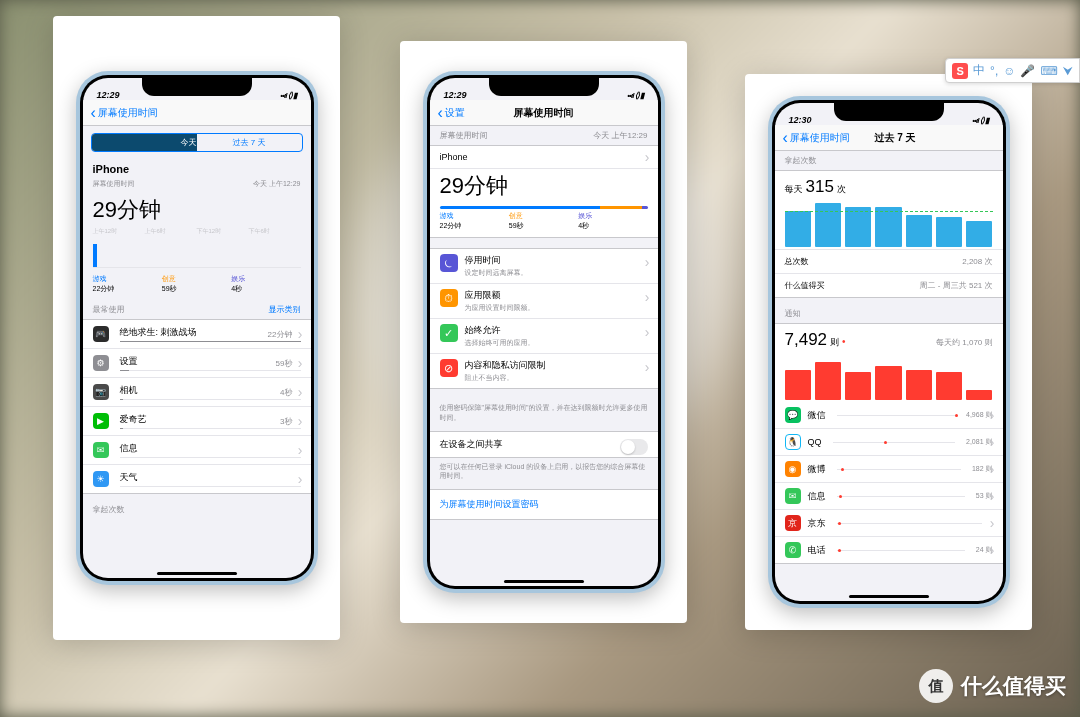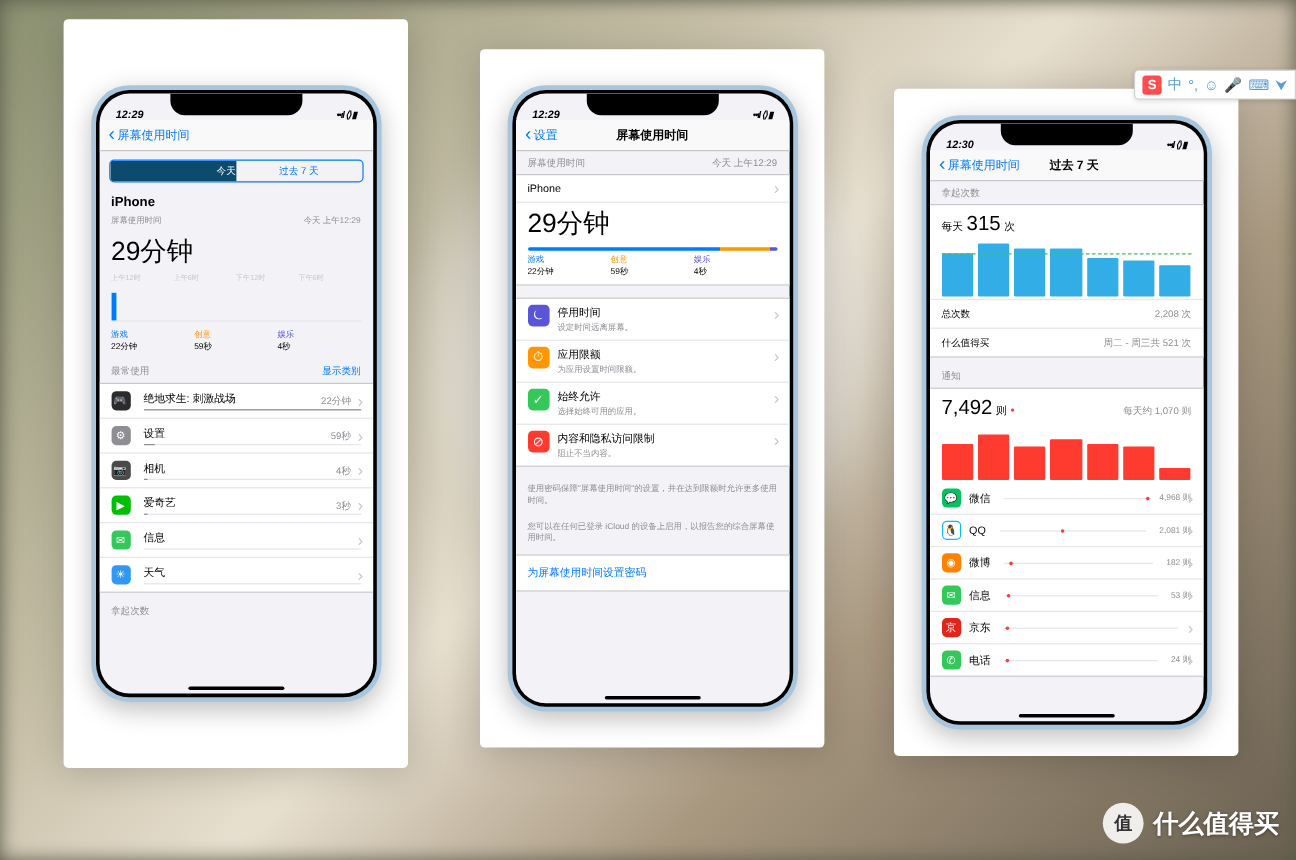--- a/index.html
+++ b/index.html
@@ -276,20 +276,26 @@
             <div class="opt-row chev">
      <div class="opt-ico" style="background:#ff3b30">⊘</div>
      <div class="opt-txt">
                 <div class="t">内容和隐私访问限制</div>
                 <div class="d">阻止不当内容。</div>
               </div>
    </div>
           </div>
   <div style="height:10px"></div>
   <div class="note">使用密码保障"屏幕使用时间"的设置，并在达到限额时允许更多使用时间。</div>
+  <div class="card">
+            <div class="row" style="font-size:9px">
+              <span>在设备之间共享</span>
+              <div class="toggle"></div>
+            </div>
+          </div>
   <div class="note">您可以在任何已登录 iCloud 的设备上启用，以报告您的综合屏幕使用时间。</div>
   <div class="card">
             <div class="link-row">为屏幕使用时间设置密码</div>
           </div>
   <div class="homebar"></div>
  </div>
       </div>
     </div>
 </div>
 

